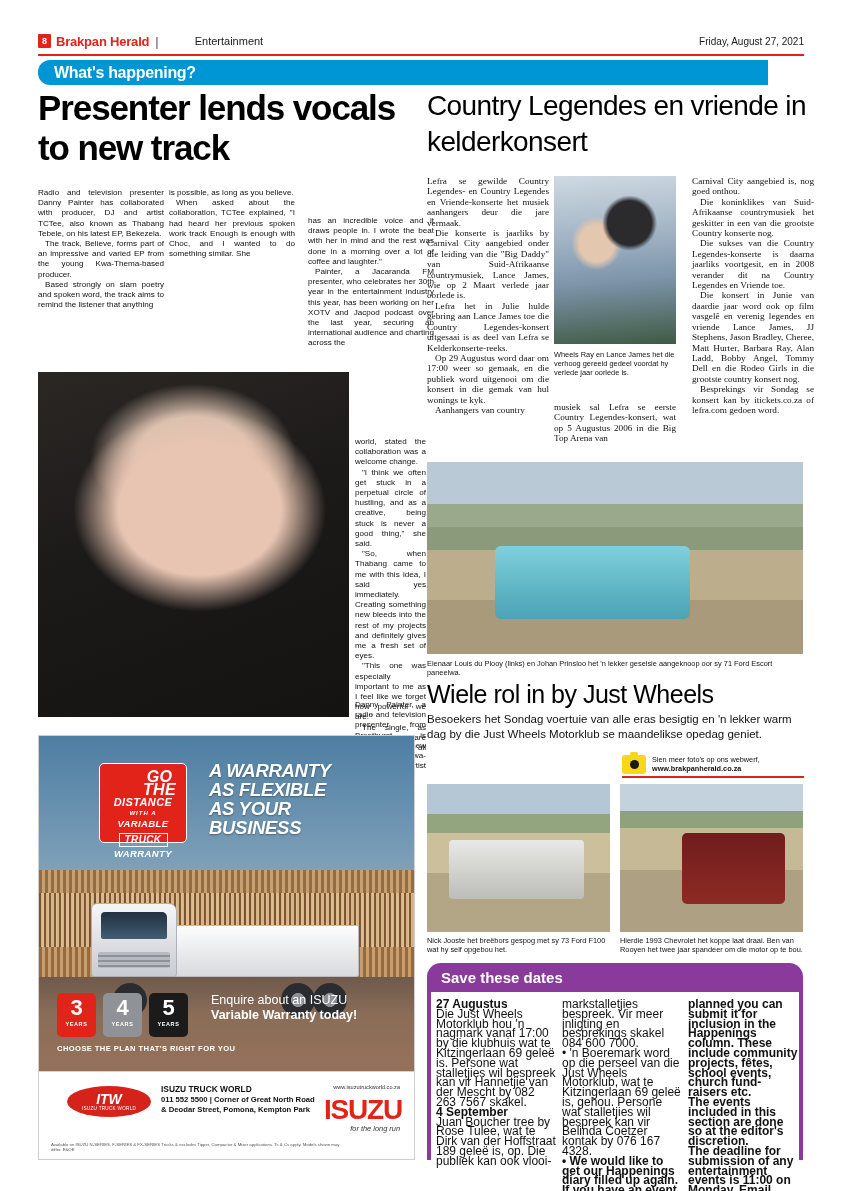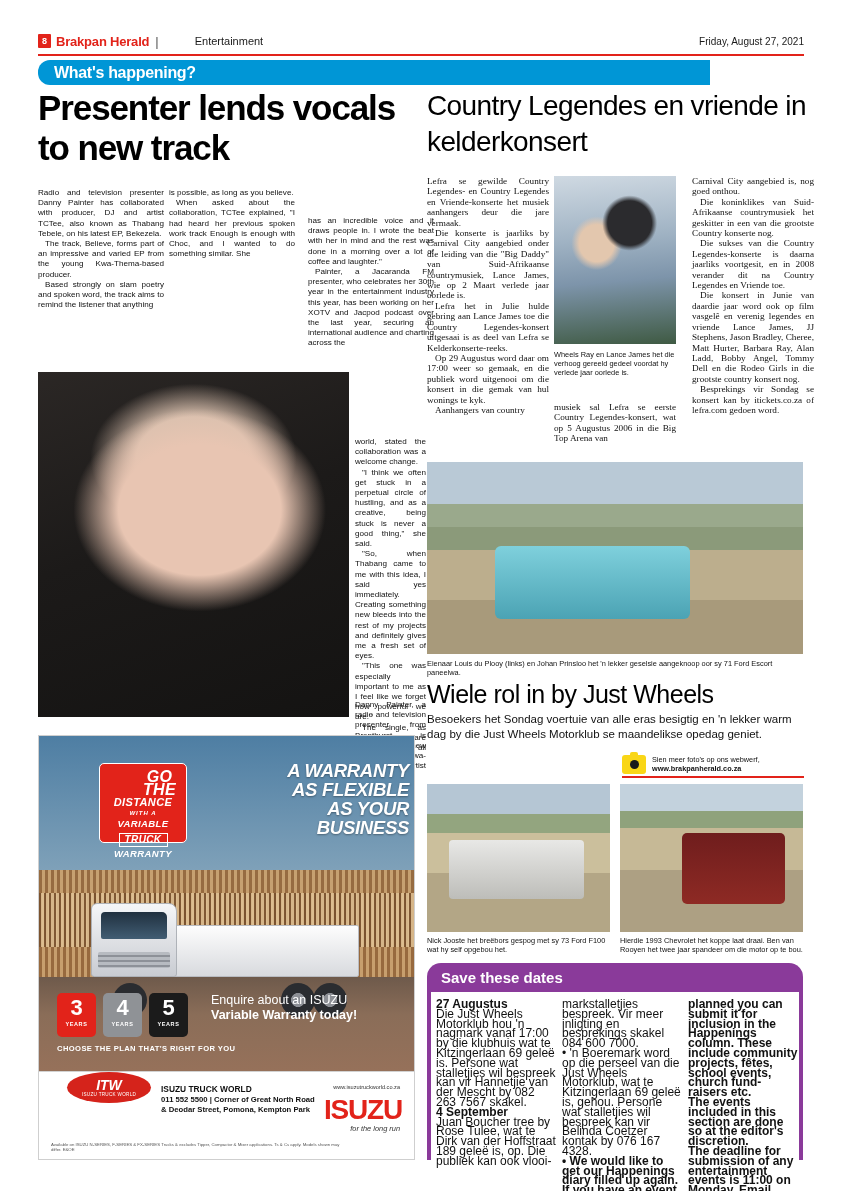--- a/index.html
+++ b/index.html
@@ -24,21 +24,21 @@
   .paper-name { color:#e2231a; font-size:13px; font-weight:bold; letter-spacing:-0.2px; }
   .masthead-sep { color:#555; font-size:13px; margin:0 6px; font-weight:300; }
   .section-name { color:#1a1a1a; font-size:11px;padding-left:30px; }
   .masthead-date { margin-left:auto; color:#1a1a1a; font-size:10px; }
   .masthead-rule {
     position:absolute; left:38px; top:54px; width:766px; height:2px; background:#e2231a;
   }
 
   
   .wh-bar {
-    position:absolute; left:38px; top:60px; width:672px; height:25px;
+    position:absolute; left:38px; top:60px; width:730px; height:25px;
     background:#0096d6; border-top-left-radius:12px; border-bottom-left-radius:12px;
     display:flex; align-items:center;
   }
   .wh-bar span {
     color:#fff; font-size:16px; font-weight:bold; padding-left:16px; letter-spacing:-0.3px;
   }
 
   
   .col { position:absolute; }
 
@@ -196,21 +196,20 @@
   .ad-badge .l5 {
     font-size:10px; line-height:12px; border:1.2px solid #fff;
     display:inline-block; padding:0 5px; margin:1px 0;
   }
   .ad-badge .l6 { font-size:9.5px; line-height:11px; }
   .ad-slogan {
     position:absolute; left:170px; top:25px; width:200px;
     color:#fff; font-style:italic; font-weight:bold;
     font-size:18.5px; line-height:19px; letter-spacing:-0.3px;
     text-shadow:0 1px 2px rgba(0,0,0,.35);
-    text-align:right;
   }
   .ad-truck {
     position:absolute; left:52px; bottom:52px; width:270px; height:118px;
   }
   .truck-body {
     position:absolute; left:72px; top:24px; width:196px; height:52px;
     background:linear-gradient(#fdfdfd,#d8dade); border:1px solid #b9bcc2;
     border-radius:2px;
   }
   .truck-cab {
@@ -254,21 +253,21 @@
   .ad-enquire {
     position:absolute; right:18px; bottom:48px; width:185px; color:#fff;
     font-size:12.5px; line-height:15px; text-align:left;
   }
   .ad-enquire b { font-weight:bold; }
   .ad-footer {
     position:absolute; left:0; bottom:0; width:375px; height:88px;
     background:#fff; border-top:1px solid #d2d2d2;
   }
   .itw-logo {
-    position:absolute; left:28px; top:0; width:84px; height:31px;
+    position:absolute; left:28px; top:14px; width:84px; height:31px;
     background:#d5231b; border-radius:50%/50%;
     display:flex; flex-direction:column; align-items:center; justify-content:center;
     color:#fff;
   }
   .itw-logo .big { font-size:14px; font-weight:bold; font-style:italic; line-height:14px; }
   .itw-logo .small { font-size:4.6px; letter-spacing:.3px; }
   .itw-info {
     position:absolute; left:122px; top:12px; width:190px;
     font-size:7.7px; line-height:10.5px; color:#111; font-weight:bold;
   }

